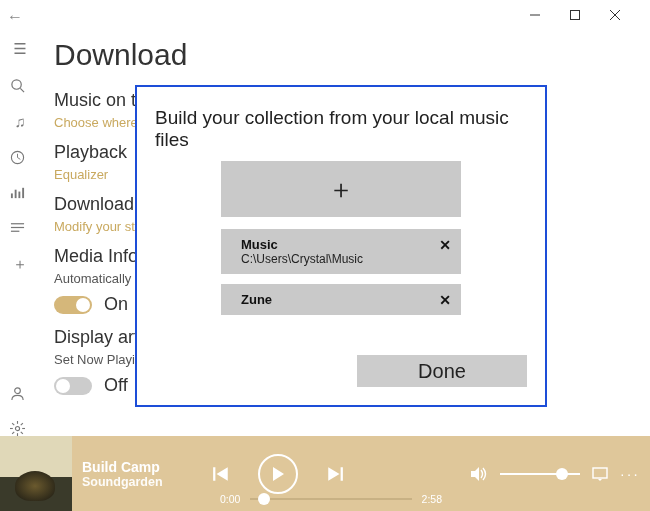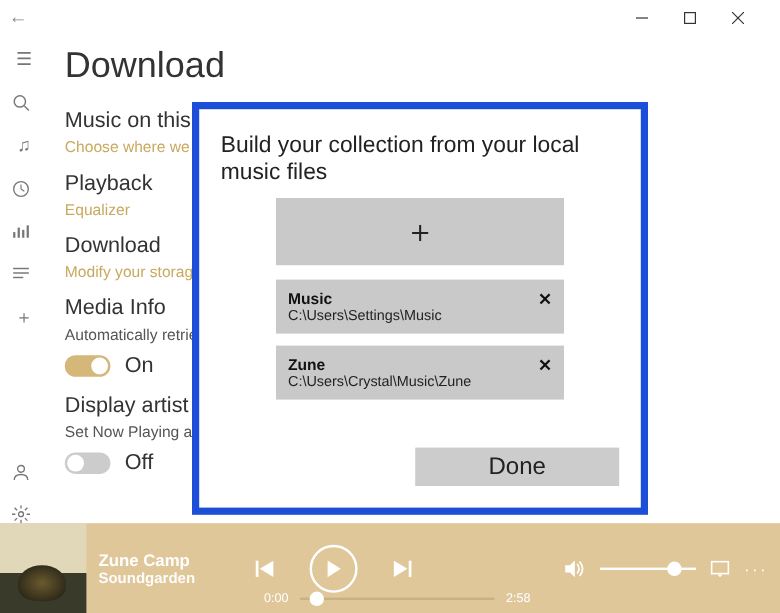--- a/index.html
+++ b/index.html
@@ -22,25 +22,25 @@
 .toggle-row { display:flex; align-items:center; gap:12px; margin-left:4px; }
 .toggle { width:38px; height:18px; border-radius:10px; position:relative; }
 .toggle.on { background:#d5b77a; }
 .toggle.off { background:#ccc; }
 .toggle .knob { position:absolute; top:2px; width:14px; height:14px; border-radius:50%; background:#fff; }
 .toggle.on .knob { right:2px; }
 .toggle.off .knob { left:2px; }
 .toggle-label { font-size:18px; color:#333; }
 
 .overlay { position:absolute; inset:0; background:transparent; }
-.dialog { position:absolute; top:85px; left:135px; width:380px; background:#fff; border:6px solid #1d4ed8; padding:20px 18px 18px 18px;margin-left:25px; }
+.dialog { position:absolute; top:85px; left:135px; width:412px; background:#fff; border:2px solid #1d4ed8; padding:20px 18px 18px 18px; }
 .dialog h2 { font-size:19px; font-weight:400; color:#222; margin-bottom:10px; }
 .dialog .sub { font-size:12.5px; color:#333; margin-bottom:14px; }
 .addbtn { width:240px; height:56px; background:#c9c9c9; margin:0 auto 12px; display:flex; align-items:center; justify-content:center; font-size:26px; font-weight:200; color:#222; }
-.folder { width:240px; background:#c9c9c9; margin:0 auto 10px; padding:8px 10px; position:relative; }
+.folder { width:240px; background:#c9c9c9; margin:0 auto 10px; padding:8px 20px; position:relative; }
 .folder .fname { font-size:13px; font-weight:600; color:#111; }
 .folder .fpath { font-size:12px; color:#222; }
 .folder .remove { position:absolute; right:10px; top:8px; font-size:14px; font-weight:700; color:#111; }
 .donebtn { width:170px; height:32px; background:#ccc; float:right; margin-top:30px; text-align:center; line-height:32px; font-size:20px; color:#222; }
 
 .player { position:absolute; bottom:0; left:0; right:0; height:75px; background:#dfc79a; color:#fff; display:flex; align-items:center; }
 .albumart { width:72px; height:75px; background:linear-gradient(to bottom,#e0d8b8 0%,#e0d8b8 55%,#3a3a2a 55%,#3a3a2a 100%); position:relative; }
 .albumart::after { content:""; position:absolute; bottom:10px; left:15px; width:40px; height:30px; background:radial-gradient(ellipse at center,#6b5a2e 0%,#2a2618 80%); border-radius:50% 50% 40% 40%; }
 .trackinfo { padding-left:10px; width:140px; }
 .trackinfo .title { font-size:14px; font-weight:600; }
@@ -165,36 +165,35 @@
     <span class="toggle-label">Off</span>
   </div>
 </div>
 
 <div class="overlay">
   <div class="dialog">
     <h2>Build your collection from your local music files</h2>
     <div class="addbtn">＋</div>
     <div class="folder">
       <div class="fname">Music</div>
-      <div class="fpath">C:\Users\Settings\Music</div>
+      <div class="fpath">C:\Users\Crystal\Music</div>
       <div class="remove">✕</div>
     </div>
     <div class="folder">
       <div class="fname">Zune</div>
-      <div class="fpath">C:\Users\Crystal\Music\Zune</div>
       <div class="remove">✕</div>
     </div>
     <div class="donebtn">Done</div>
   </div>
 </div>
 
 <div class="player">
   <div class="albumart"></div>
   <div class="trackinfo">
-    <div class="title">Zune Camp</div>
+    <div class="title">Build Camp</div>
     <div class="artist">Soundgarden</div>
   </div>
   <div class="controls">
     <div>
       <svg width="18" height="18" viewBox="0 0 16 16" fill="#fff">
           <rect x="1" y="2" width="2" height="12"></rect>
           <polygon points="14,2 14,14 4,8"></polygon>
         </svg>
     </div>
     <div class="play">

